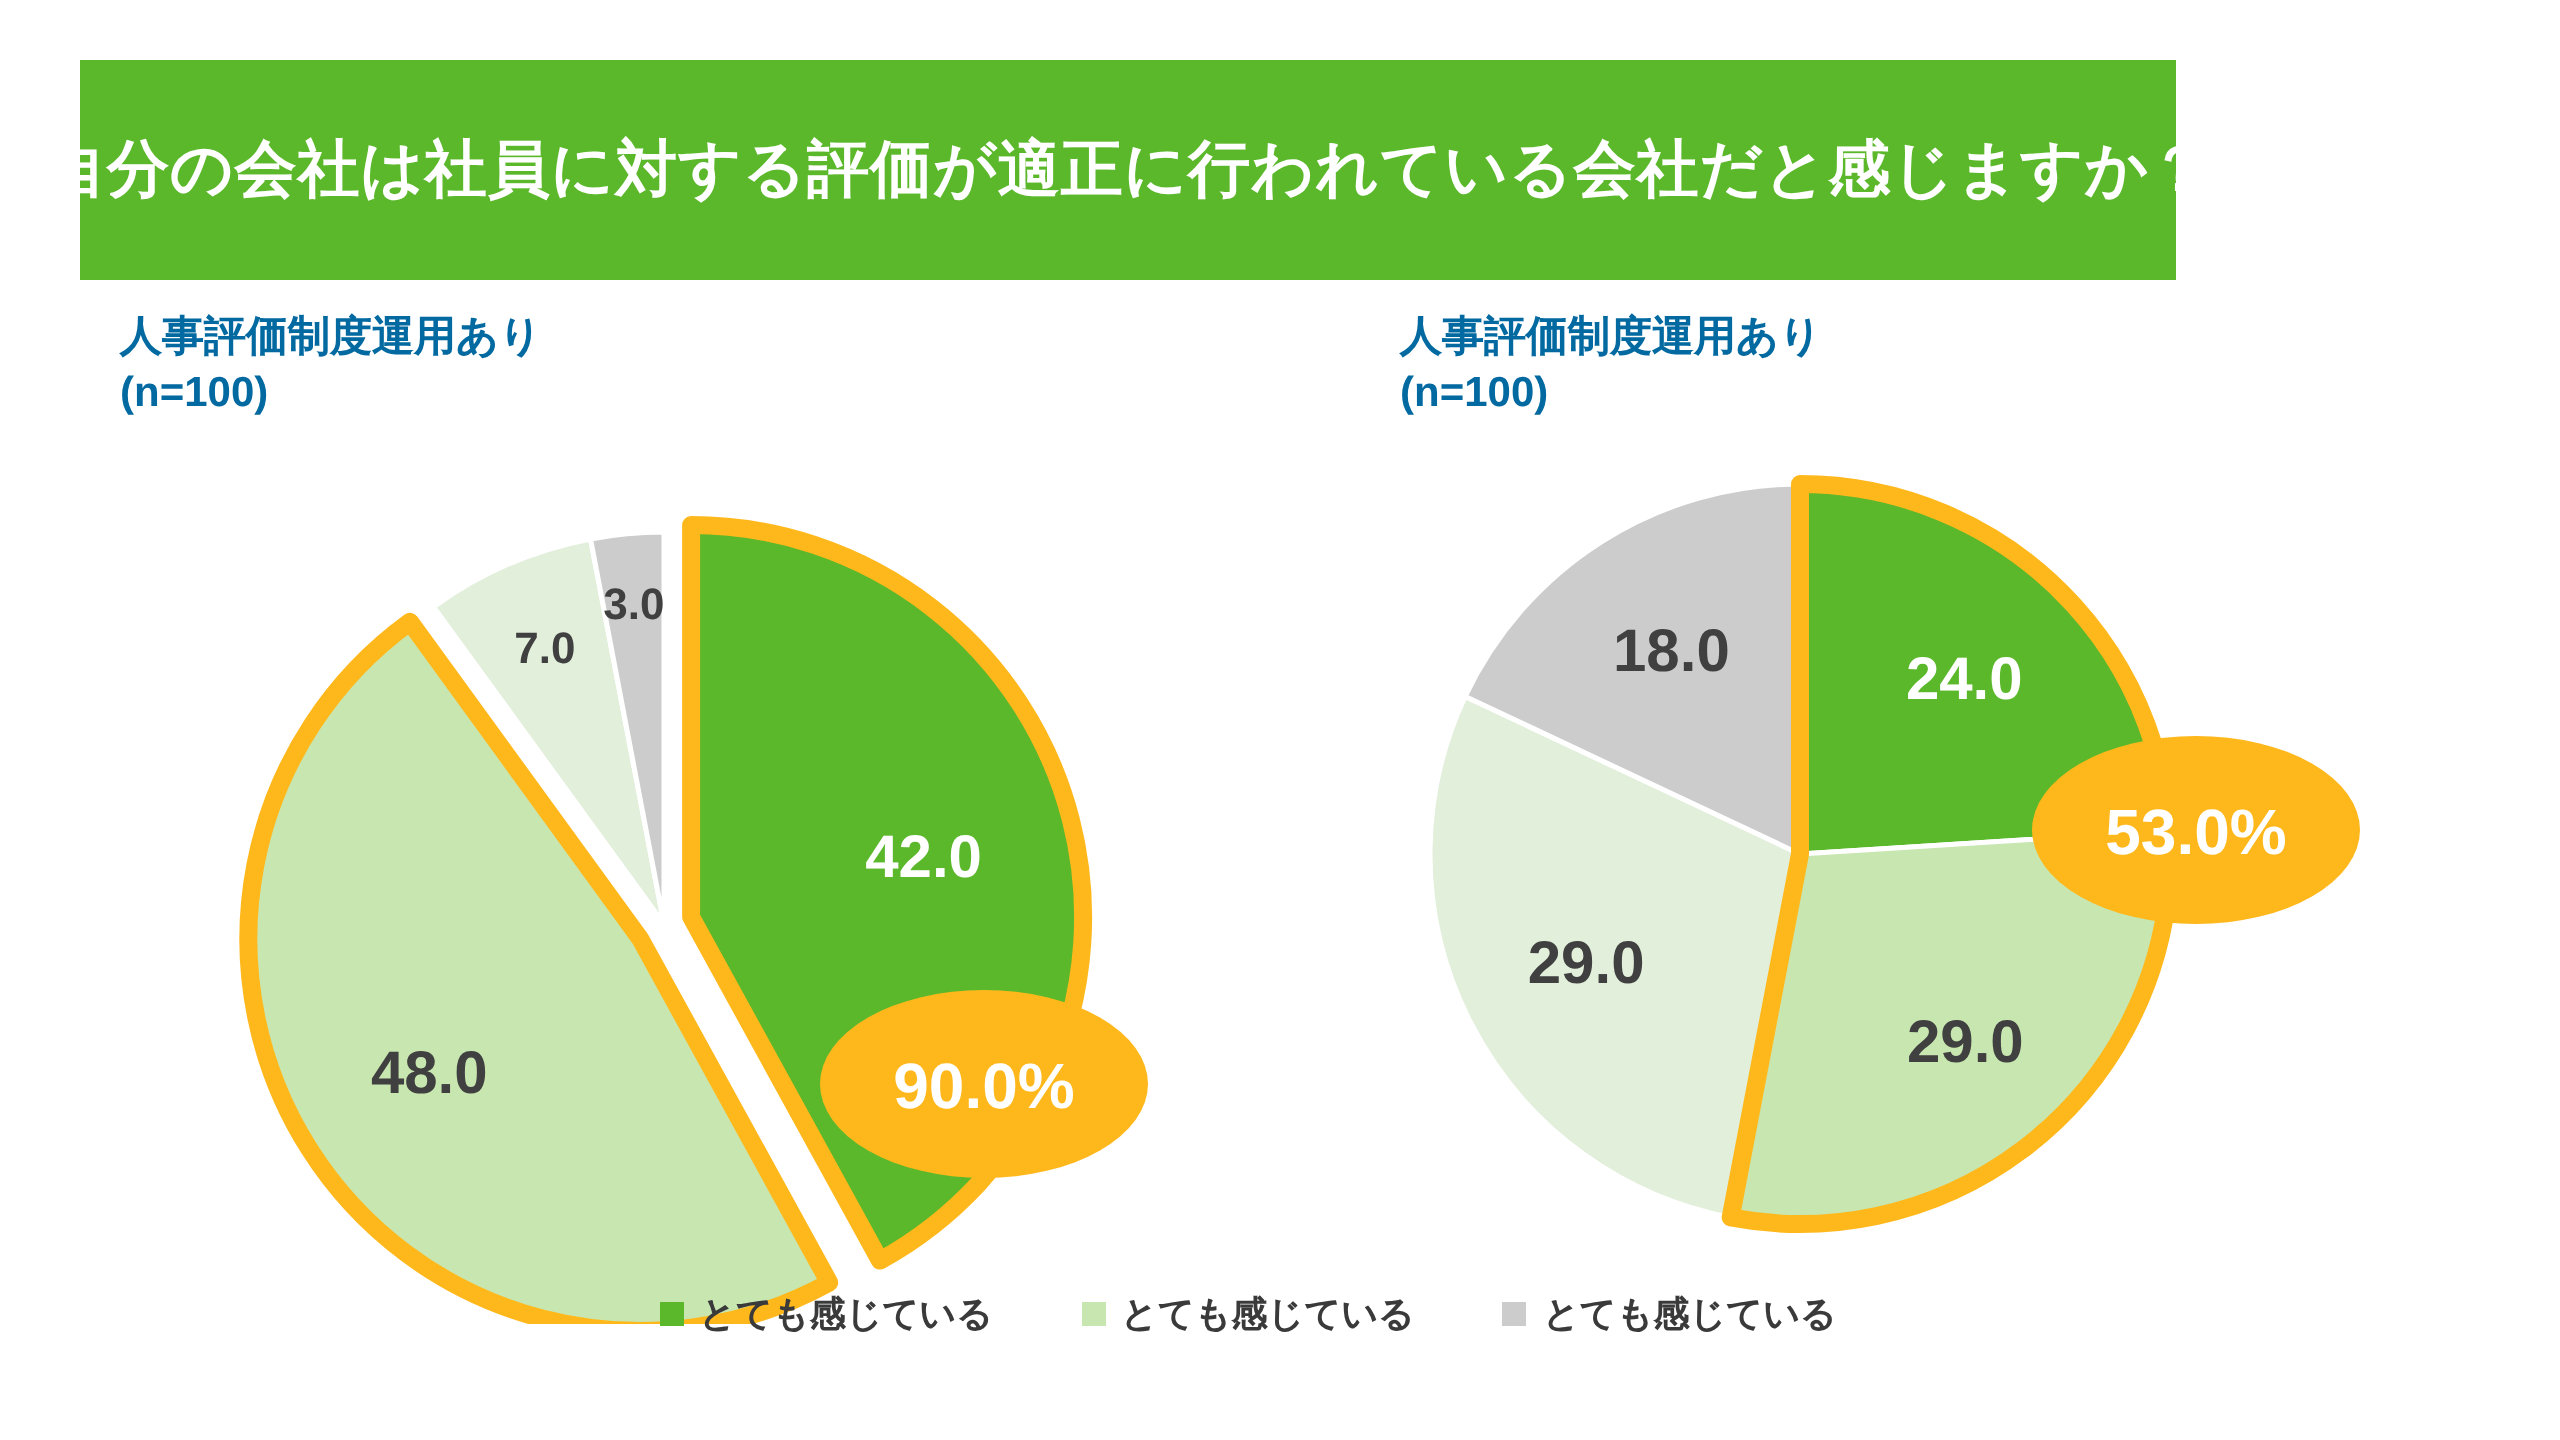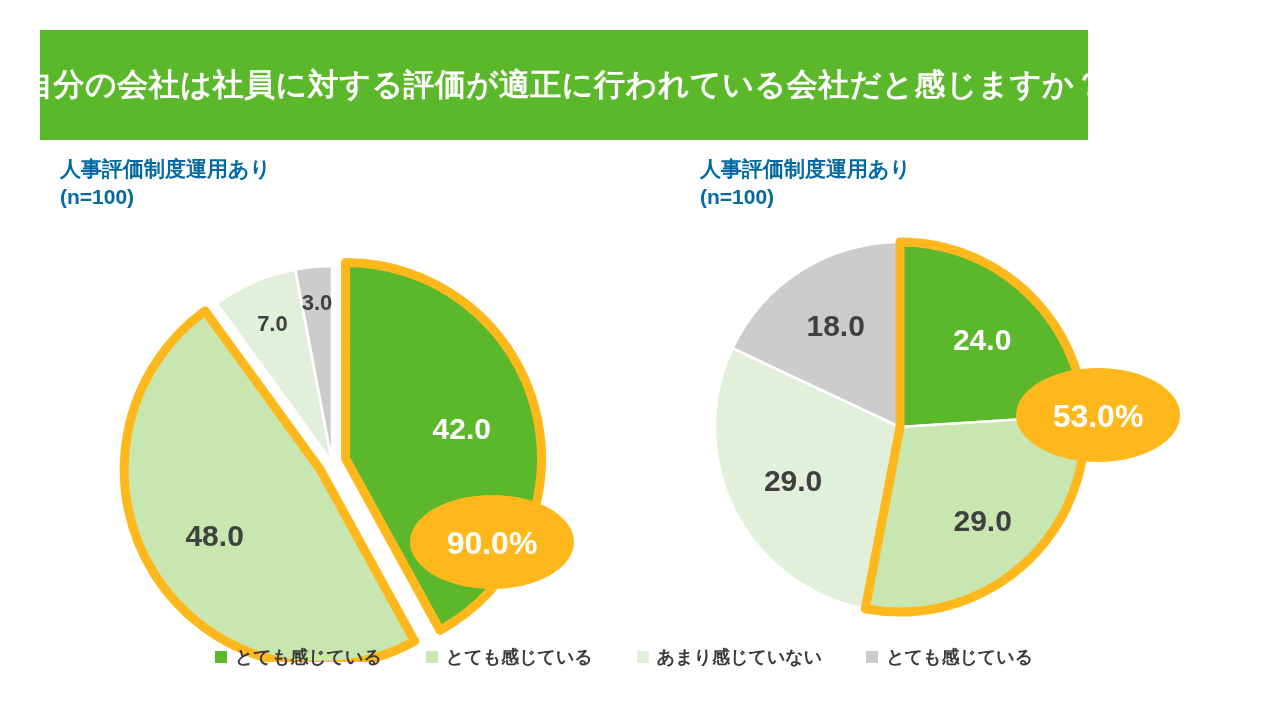--- a/index.html
+++ b/index.html
@@ -136,20 +136,16 @@
 <div class="legend">
   <div class="legend-item">
     <span class="legend-swatch" style="background: rgb(91, 184, 43);"></span>
     <span class="legend-label">とても感じている</span>
   </div>
   <div class="legend-item">
     <span class="legend-swatch" style="background: rgb(200, 230, 176);"></span>
     <span class="legend-label">とても感じている</span>
   </div>
   <div class="legend-item">
-    <span class="legend-swatch" style="background: rgb(226, 239, 219);"></span>
-    <span class="legend-label">あまり感じていない</span>
-  </div>
-  <div class="legend-item">
     <span class="legend-swatch" style="background: rgb(204, 204, 204);"></span>
     <span class="legend-label">とても感じている</span>
   </div>
 </div>
 
 </body></html>

